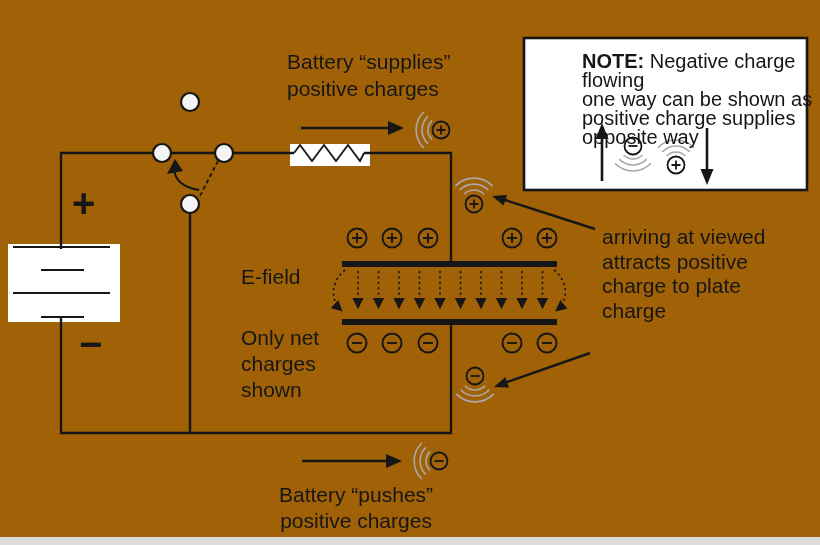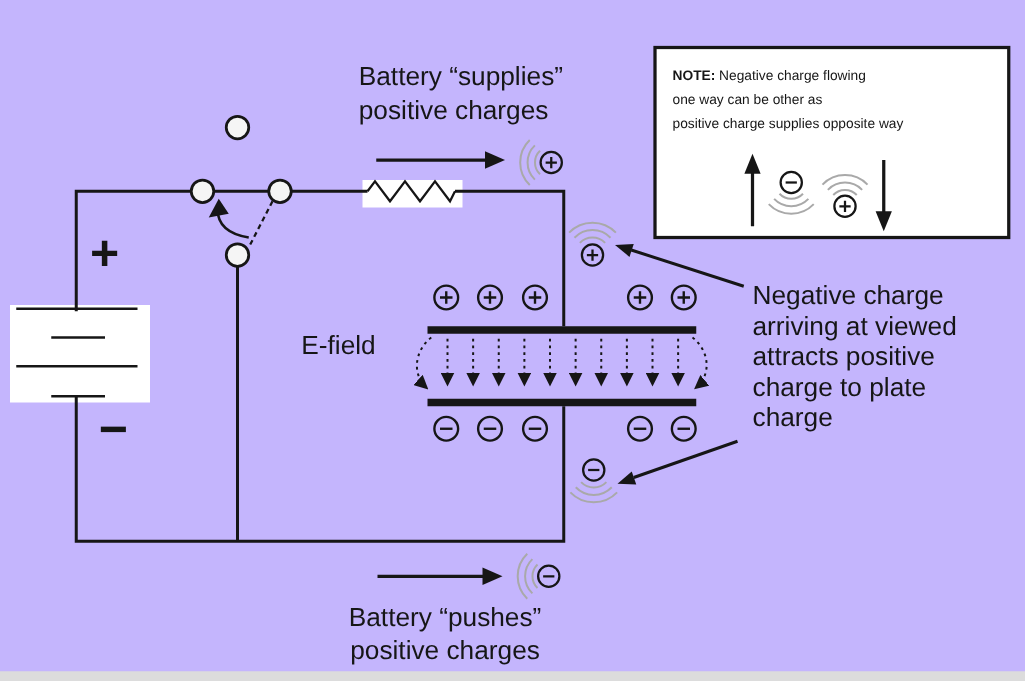--- a/index.html
+++ b/index.html
@@ -1,20 +1,20 @@
 <!DOCTYPE html>
 <html><head>
 <meta charset="utf-8">
 <style>
   html,body{margin:0;padding:0;background:#f5f5f5;}
-  .stage{position:relative;width:820px;height:545px;background:#c4b5fd;overflow:hidden;
+  .stage{position:relative;width:820px;height:545px;background:#a16207;overflow:hidden;
          font-family:"Liberation Sans", sans-serif;color:#161616;}
   .t{position:absolute;font-size:21px;line-height:26px;color:#161616;white-space:nowrap;}
   .t div{white-space:nowrap;}
-  .note-text{position:absolute;font-size:11px;line-height:19px;color:#161616;}
+  .note-text{position:absolute;font-size:20px;line-height:19px;color:#161616;margin-left:44px;}
   .note-text b{font-weight:bold;}
   .sign{position:absolute;font-weight:bold;font-size:40px;line-height:40px;color:#161616;}
   .bottom-strip{position:absolute;left:0;bottom:0;width:820px;height:8px;background:#dcdcdc;}
   svg{position:absolute;left:0;top:0;}
   svg *{vector-effect:none;}
 </style>
 </head>
 <body>
 
 <div class="stage">
@@ -185,32 +185,36 @@
     </g>
   </svg>
 
   <div class="t" style="left:287px;top:48px;line-height:27px;">
     <div>Battery “supplies”</div>
     <div>positive charges</div>
   </div>
 
   <div class="note-text" style="left:538px;top:52px;">
     <div><b>NOTE:</b><span> Negative charge flowing</span></div>
-    <div>one way can be other as</div>
+    <div>one way can be shown as</div>
     <div>positive charge supplies opposite way</div>
   </div>
 
   <div class="sign" style="left:72px;top:183px;">+</div>
   <div class="sign" style="left:79px;top:324px;">−</div>
 
   <div class="t" style="left:241px;top:264px;">E-field</div>
 
+  <div class="t" style="left:241px;top:325px;">
+    <div>Only net</div>
+    <div>charges</div>
+    <div>shown</div>
+  </div>
 
   <div class="t" style="left:602px;top:225px;line-height:24.5px;">
-    <div>Negative charge</div>
     <div>arriving at viewed</div>
     <div>attracts positive</div>
     <div>charge to plate</div>
     <div>charge</div>
   </div>
 
   <div class="t" style="left:279px;top:482px;text-align:center;">
     <div>Battery “pushes”</div>
     <div>positive charges</div>
   </div>

